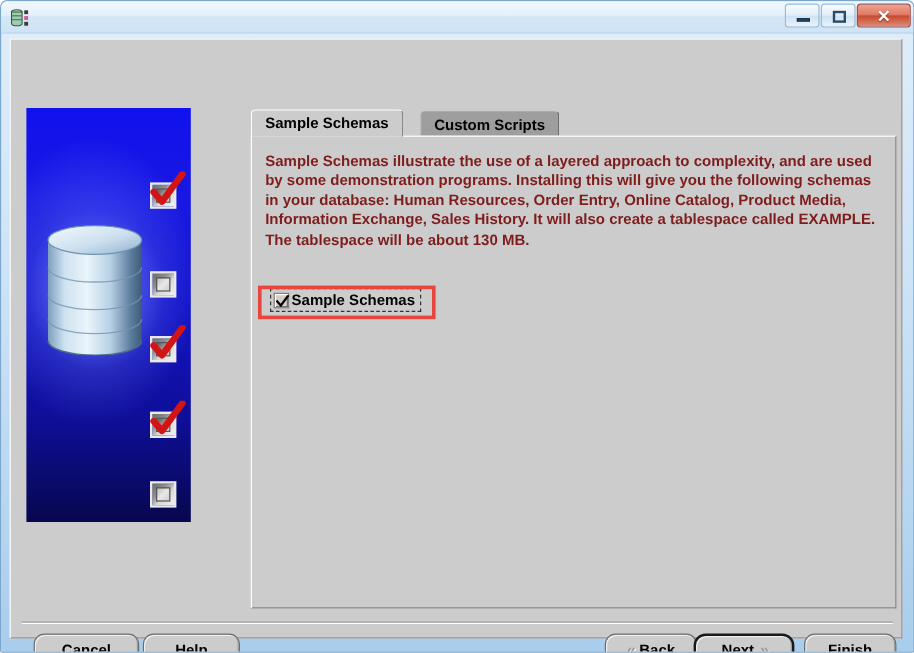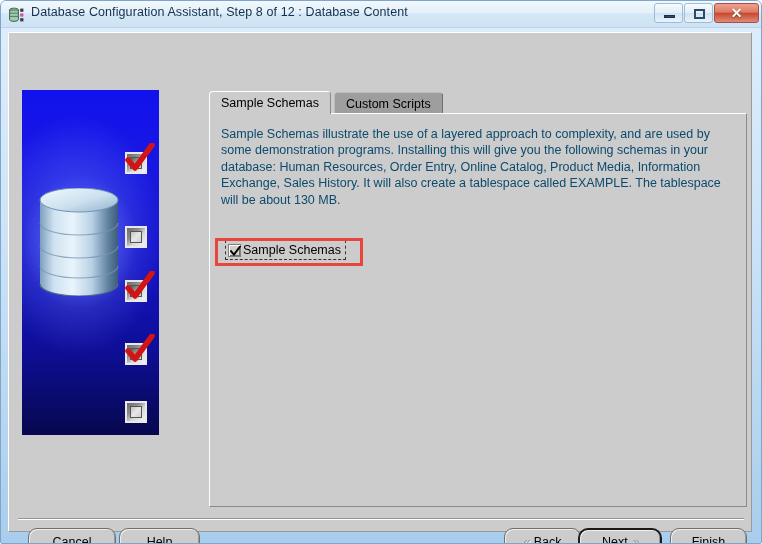--- a/index.html
+++ b/index.html
@@ -102,20 +102,21 @@
     position: absolute;
     left: 7px; top: 31px;
     width: 744px;
     height: 500px;
     background: #cccccc;
     border-top: 1px solid #ffffff;
     border-left: 1px solid #ffffff;
     border-right: 1px solid #9a9a9a;
     border-bottom: 1px solid #9a9a9a;
     box-sizing: border-box;
+    font-weight: bold;
   }
 
   
   .banner {
     position: absolute;
     left: 13px; top: 57px;
     width: 137px;
     height: 345px;
     background:
       radial-gradient(ellipse 110% 60% at 40% 42%, rgba(120,140,255,0.55) 0%, rgba(40,40,220,0.0) 58%),
@@ -189,21 +190,21 @@
     border-right: 1px solid #8a8a8a;
     z-index: 3;
     height: 23px;
     line-height: 22px;
   }
   .tab.inactive {
     background: #9e9e9e;
     border-top: 1px solid #bdbdbd;
     border-left: 1px solid #bdbdbd;
     border-right: 1px solid #6f6f6f;
-    margin-left: 3px;
+    margin-left: 14px;
     color: #000;
   }
 
   .tabpanel {
     position: absolute;
     left: 200px; top: 80px;
     width: 538px;
     height: 394px;
     background: #cccccc;
     border-top: 1px solid #ffffff;
@@ -211,21 +212,21 @@
     border-right: 1px solid #8a8a8a;
     border-bottom: 1px solid #8a8a8a;
     box-sizing: border-box;
   }
 
   .para {
     position: absolute;
     left: 11px;
     width: 512px;
     font-size: 12.5px;
-    color: #0c4a6e;
+    color: #7f1d1d;
     line-height: 16.4px;
   }
   .para.p1 { top: 12px; }
   .para.p2 { top: 100px; }
 
   
   .cbrow {
     position: absolute;
     left: 15px; top: 126px;
     display: flex;
@@ -316,21 +317,20 @@
       <svg width="18" height="18" viewBox="0 0 18 18">
         <ellipse cx="6" cy="4" rx="4.4" ry="1.9" fill="#bcd9c6" stroke="#2f5a3c" stroke-width="0.9"></ellipse>
         <path d="M1.6 4 L1.6 13.5 A4.4 1.9 0 0 0 10.4 13.5 L10.4 4 Z" fill="#9fcbb0" stroke="#2f5a3c" stroke-width="0.9"></path>
         <line x1="2" y1="7.2" x2="10" y2="7.2" stroke="#2f5a3c" stroke-width="0.7"></line>
         <line x1="2" y1="10.4" x2="10" y2="10.4" stroke="#2f5a3c" stroke-width="0.7"></line>
         <rect x="12.2" y="2.6" width="3.2" height="3.2" fill="#3b3b3b"></rect>
         <rect x="12.2" y="7.4" width="3.2" height="3.2" fill="#d74fa0"></rect>
         <rect x="12.2" y="12.2" width="3.2" height="3.2" fill="#3b3b3b"></rect>
       </svg>
     </span>
-    <span class="title-text">Database Configuration Assistant, Step 8 of 12 : Database Content</span>
 
     <div class="winbtns">
       <div class="winbtn">
         <span class="glyph-min"></span>
       </div>
       <div class="winbtn">
         <span class="glyph-max"></span>
       </div>
       <div class="winbtn close">
         <span class="glyph-close">✕</span>

